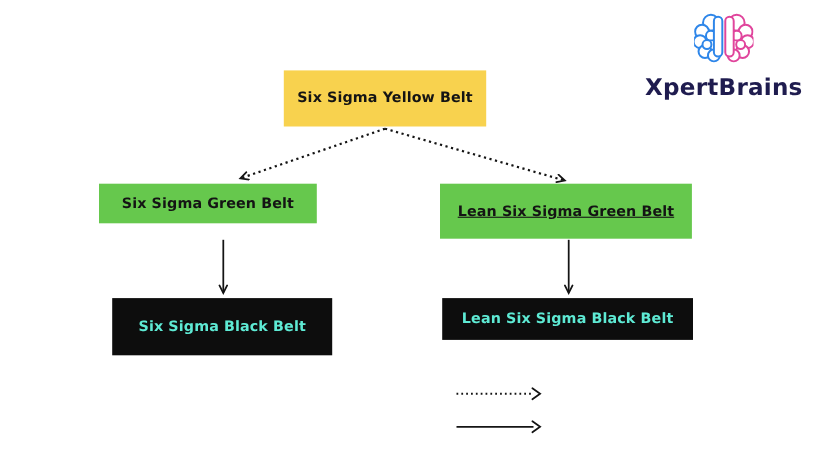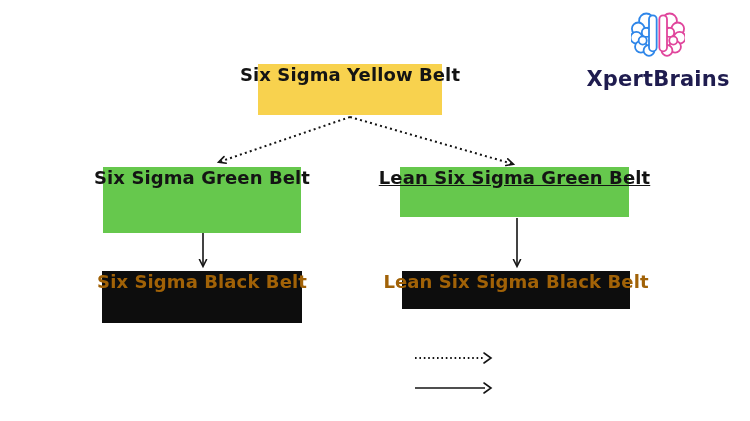--- a/index.html
+++ b/index.html
@@ -14,34 +14,34 @@
   }
   .connectors {
     position: absolute;
     left: 0; top: 0;
     width: 750px; height: 421px;
     pointer-events: none;
   }
   .node {
     position: absolute;
     display: flex;
-    align-items: flex-start;
+    align-items: center;
     justify-content: center;
     text-align: center;
     font-weight: 700;
-    font-size: 18px;
+    font-size: 13px;
     letter-spacing: 0.1px;
     white-space: nowrap;
   }
   .node--yellow { background: #F8D24E; color: #141414; }
   .node--green  { background: #66C84D; color: #141414; }
-  .node--black  { background: #0D0D0D; color: #a16207; }
+  .node--black  { background: #0D0D0D; color: #5eead4; }
 
   #node-yellow      { left: 258px; top: 64px;  width: 184px; height: 51px; }
-  #node-green-left  { left: 103px; top: 167px; width: 198px; height: 66px; }
+  #node-green-left  { left: 90px; top: 167px; width: 198px; height: 36px; }
   #node-green-right { left: 400px; top: 167px; width: 229px; height: 50px; text-decoration: underline; }
   #node-black-left  { left: 102px; top: 271px; width: 200px; height: 52px; }
   #node-black-right { left: 402px; top: 271px; width: 228px; height: 38px; }
 
   .logo {
     position: absolute;
     left: 588px; top: 8px;
     width: 140px;
     display: flex;
     flex-direction: column;

